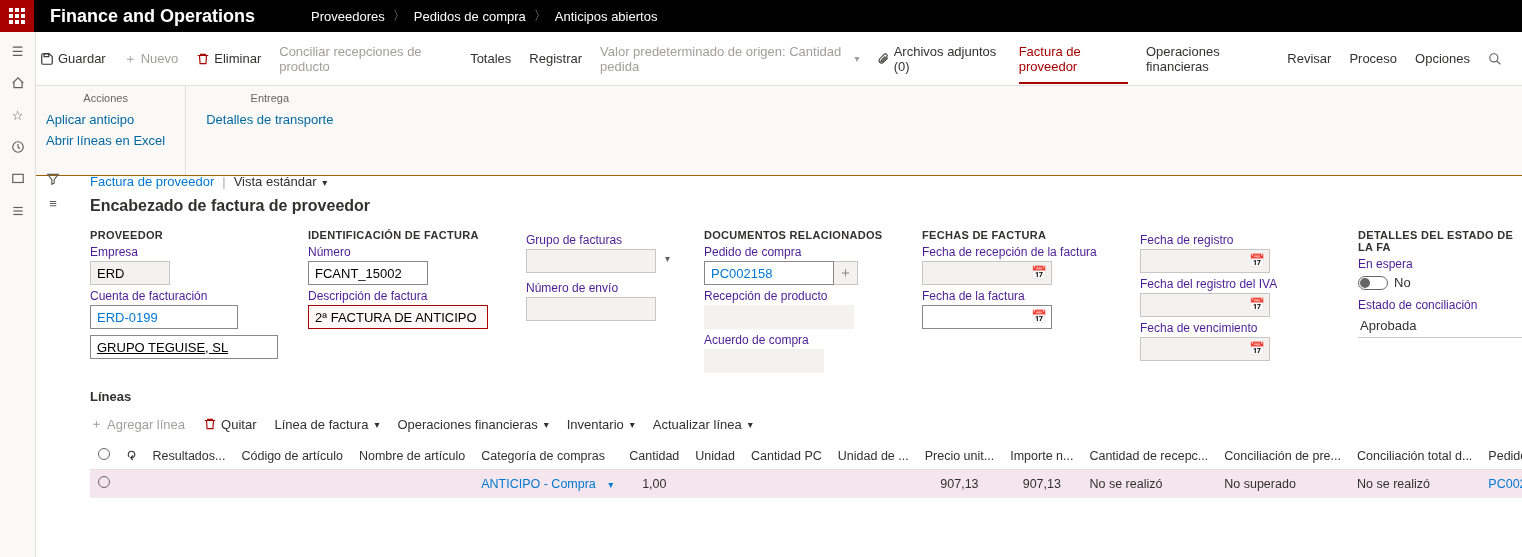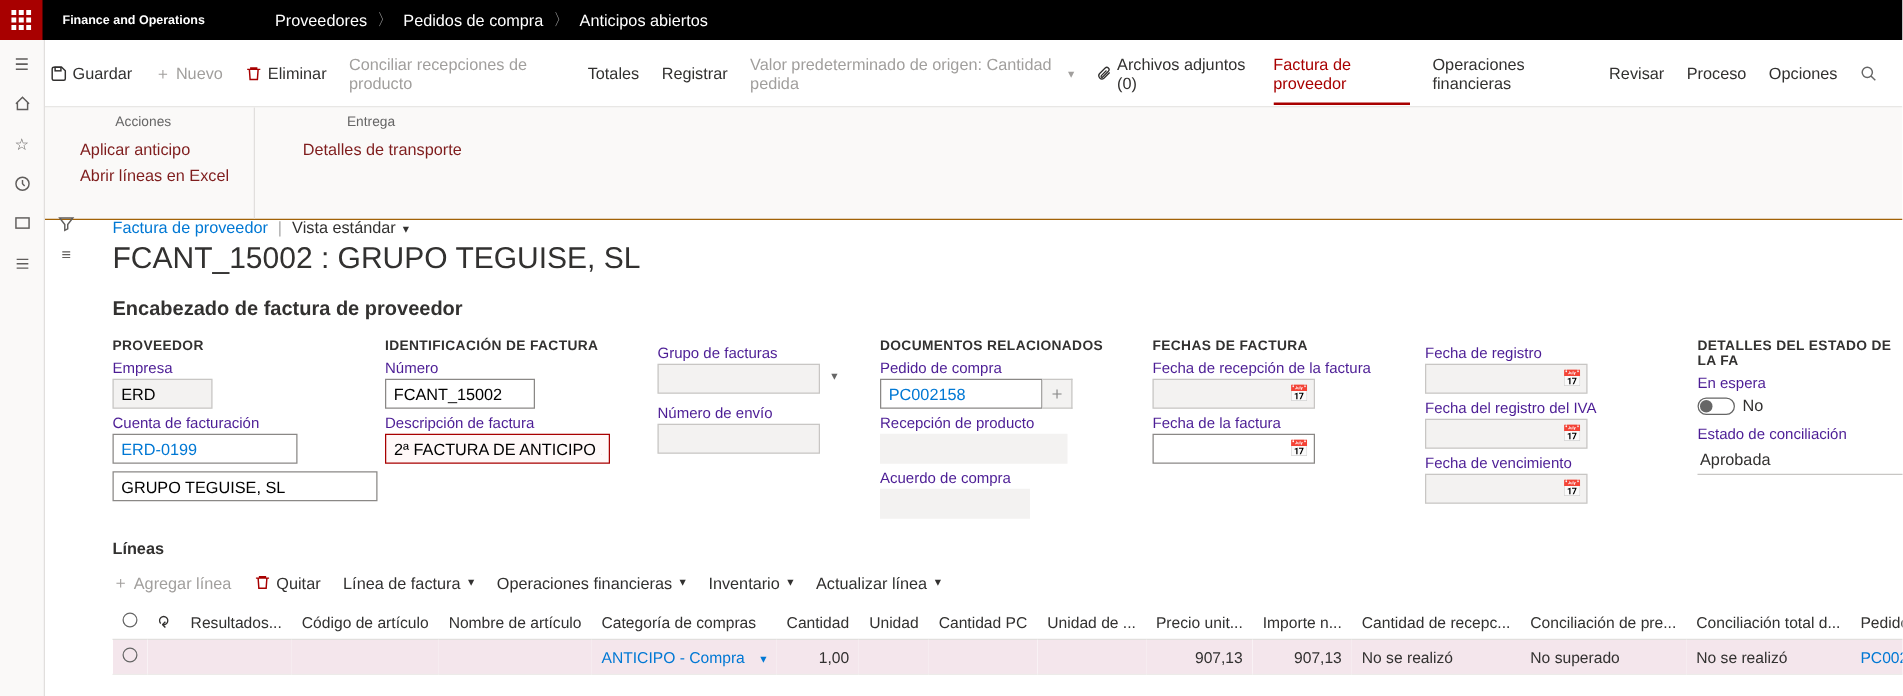--- a/index.html
+++ b/index.html
@@ -2,40 +2,40 @@
 <html><head>
 <meta charset="utf-8">
 <style>
   * { box-sizing: border-box; margin: 0; padding: 0; font-family: "Segoe UI", Arial, sans-serif; }
   body { width: 1522px; height: 557px; overflow: hidden; background: #fff; font-size: 13px; color: #323130; }
   
   
   .topbar { height: 32px; background: #000; display: flex; align-items: center; color: #fff; }
   .waffle { width: 34px; height: 32px; display: flex; align-items: center; justify-content: center; background: #a80000; }
   .waffle svg { width: 16px; height: 16px; }
-  .app-title { font-weight: 600; font-size: 10px; padding: 0 16px; }
+  .app-title { font-weight: 600; font-size: 18px; padding: 0 16px; }
   .breadcrumb { display: flex; align-items: center; gap: 8px; font-size: 13px; margin-left: 40px; }
   .breadcrumb span { color: #ccc; }
   .breadcrumb .crumb { color: #fff; }
   .breadcrumb .sep { color: #999; }
 
   
   .actionbar { height: 54px; background: #fff; border-bottom: 1px solid #e1dfdd; display: flex; align-items: center; padding-left: 40px; gap: 18px; font-size: 13px; }
   .actionbar .item { display: flex; align-items: center; gap: 4px; color: #323130; cursor: pointer; }
   .actionbar .item.disabled { color: #a19f9d; }
   .actionbar .item.active { color: #a80000; border-bottom: 2px solid #a80000; padding-bottom: 8px; margin-bottom: -10px; }
   .actionbar .search { margin-left: auto; margin-right: 20px; color: #666; }
   .chev { font-size: 10px; margin-left: 2px; }
 
   
   .subribbon { background: #faf9f8; height: 90px; display: flex; padding-left: 46px; border-bottom: 1px solid #a16207; }
   .subgroup { padding: 6px 20px 6px 0; border-right: 1px solid #e1dfdd; margin-right: 20px; }
   .subgroup:last-child { border-right: none; }
   .subgroup .ghead { text-align: center; font-size: 11px; color: #666; margin-bottom: 6px; }
-  .subgroup .glinks { font-size: 13px; color: #7f1d1d; line-height: 1.6; margin-left: 18px; }
+  .subgroup .glinks { font-size: 13px; color: #0369a1; line-height: 1.6; }
 
   
   .leftrail { position: absolute; left: 0; top: 32px; bottom: 0; width: 36px; background: #faf9f8; border-right: 1px solid #e1dfdd; display: flex; flex-direction: column; align-items: center; gap: 14px; padding-top: 10px; color: #605e5c; }
   .leftrail .ic { width: 18px; height: 18px; display:flex; align-items:center; justify-content:center; }
 
   
   .minirail { position: absolute; left: 36px; top: 160px; width: 34px; display: flex; flex-direction: column; align-items: center; gap: 10px; color: #605e5c; padding-top: 10px;}
   
   
   .content { position: absolute; left: 70px; right: 0; top: 160px; bottom: 0; padding: 14px 20px 0 20px; overflow: hidden; }
@@ -67,21 +67,21 @@
   
   .lines-head { font-size: 13px; font-weight: 600; margin-bottom: 8px; }
   .lines-toolbar { display:flex; align-items:center; gap: 18px; font-size: 13px; margin-bottom: 6px; padding: 3px 0;}
   .lines-toolbar .item { display:flex; align-items:center; gap:4px; color:#323130;}
   .lines-toolbar .item.disabled { color:#a19f9d; }
   
   table.grid { border-collapse: collapse; width: 100%; font-size: 12.5px; }
   table.grid th { text-align: left; font-weight: 400; color: #323130; padding: 6px 8px; border-bottom: 1px solid #e1dfdd; background:#fff; white-space: nowrap; overflow:hidden; text-overflow: ellipsis;}
   table.grid td { padding: 6px 8px; border-bottom: 1px solid #edebe9; white-space: nowrap; overflow:hidden; text-overflow: ellipsis;}
   table.grid tr.sel td { background: #f4e6ec; }
-  table.grid td.num, table.grid th.num { text-align: right; margin-top: 20px; }
+  table.grid td.num, table.grid th.num { text-align: center; margin-top: 20px; }
   table.grid td.link { color:#0078d4; }
   .radio { width:12px; height:12px; border:1px solid #666; border-radius:50%; display:inline-block;}
   .refresh-ic { display:inline-block; transform: rotate(90deg);}
   .th-sel { width: 26px; }
   .th-ref { width: 26px; }
   
   svg.icon { width: 14px; height: 14px; vertical-align: middle; }
 </style>
 </head>
 <body>
@@ -215,32 +215,31 @@
       </svg></div>
   <div>≡</div>
 </div>
 
 <div class="content">
   <div class="viewrow">
     <span class="link">Factura de proveedor</span>
     <span class="sep2">|</span>
     <span><span>Vista estándar</span> <span class="chev">▾</span></span>
   </div>
-  <div class="pagetitle">FCANT_15002 : GRUPO TEGUISE, SL</div>
   <div class="section-head">Encabezado de factura de proveedor</div>
 
   <div class="form-grid">
 
     <div class="col">
       <div class="grp-label">PROVEEDOR</div>
       <div class="fld-label">Empresa</div>
       <input class="fld-input ro" style="width: 80px;" value="ERD">
       <div class="fld-label">Cuenta de facturación</div>
       <input class="fld-input link" style="width: 148px;" value="ERD-0199">
-      <input class="fld-input" style="width: 212px; margin-top: 6px;" value="GRUPO TEGUISE, SL">
+      <input class="fld-input" style="width: 188px; margin-top: 6px; text-decoration: underline;" value="GRUPO TEGUISE, SL">
     </div>
 
     <div class="col">
       <div class="grp-label">IDENTIFICACIÓN DE FACTURA</div>
       <div class="fld-label">Número</div>
       <input class="fld-input" style="width: 120px;" value="FCANT_15002">
       <div class="fld-label">Descripción de factura</div>
       <input class="fld-input highlight" style="width: 180px;" value="2ª FACTURA DE ANTICIPO 15%">
     </div>
 

